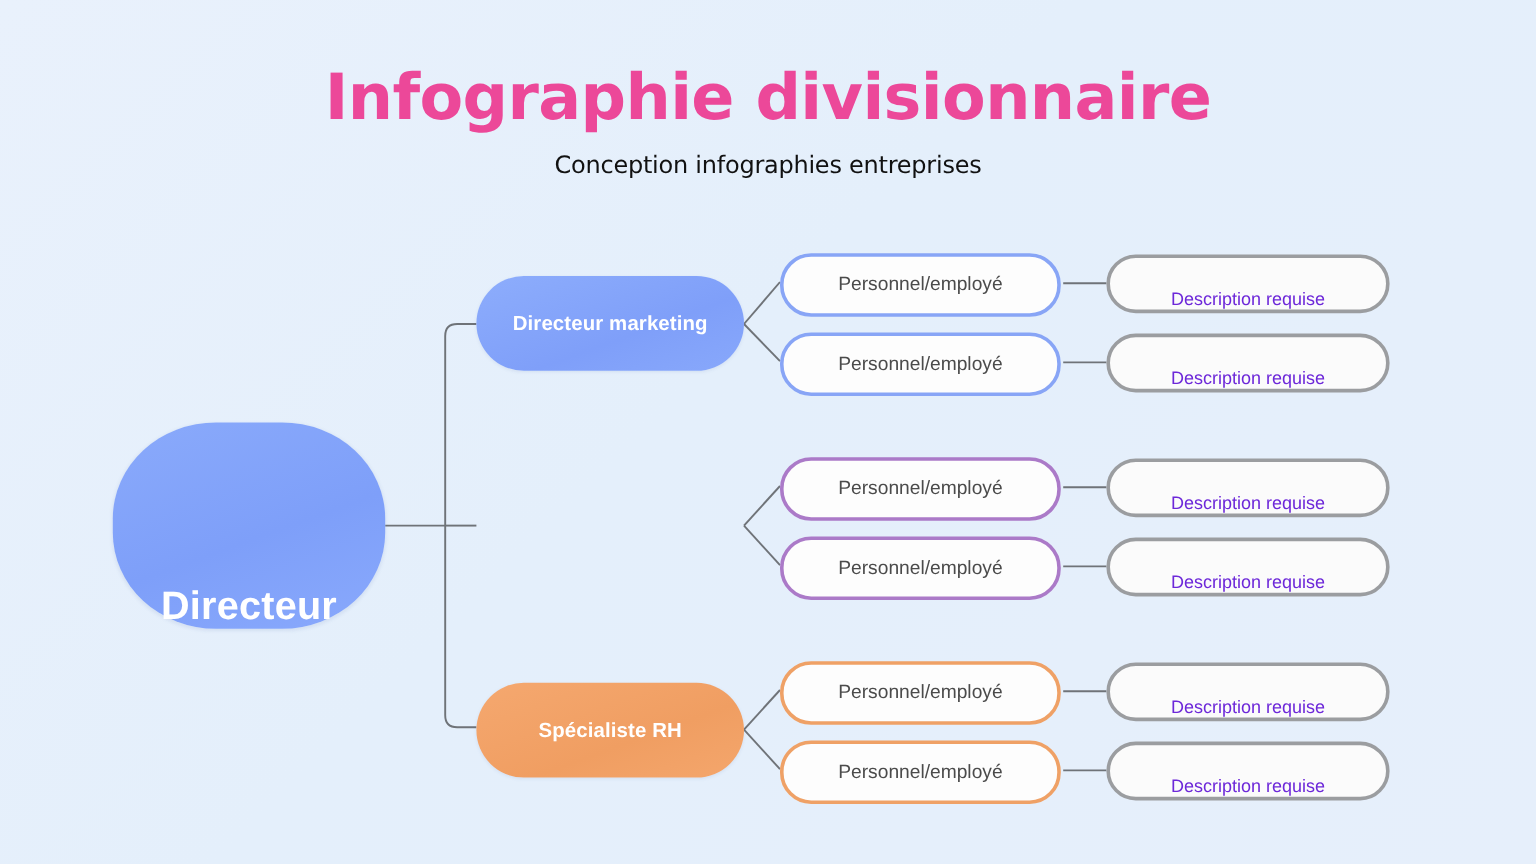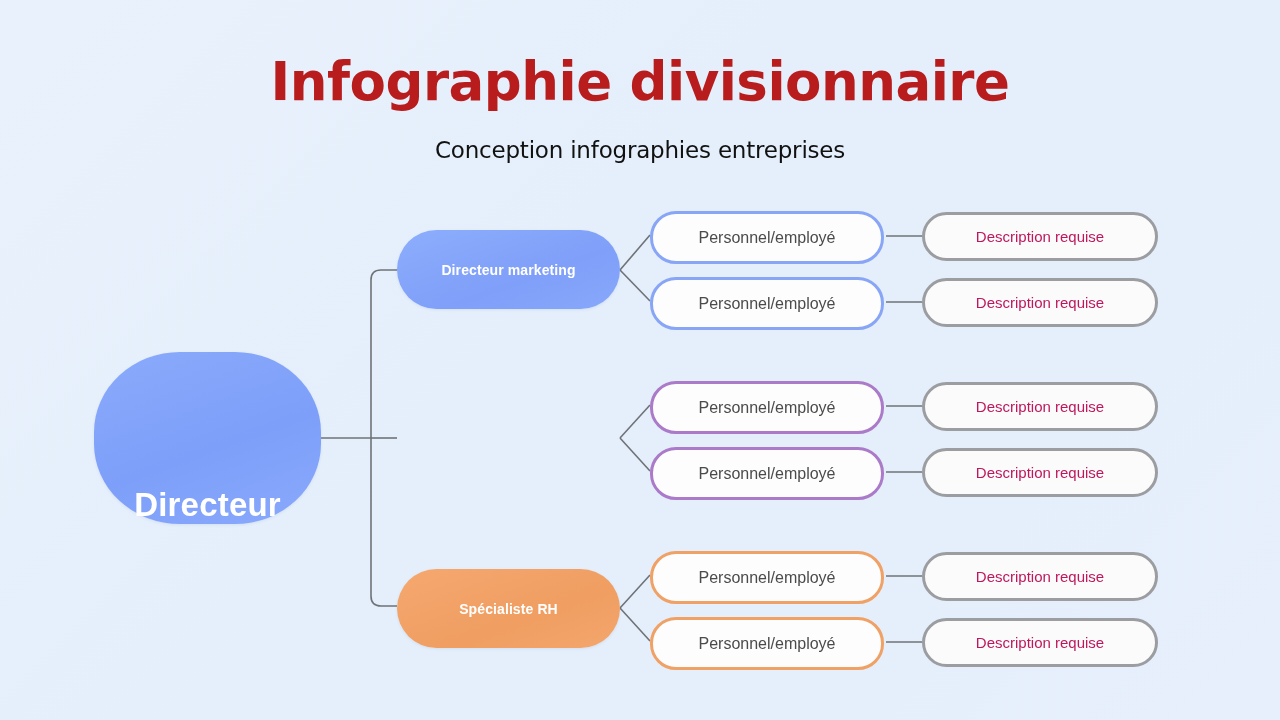--- a/index.html
+++ b/index.html
@@ -41,28 +41,28 @@
     width: 1280px;
     text-align: center;
     z-index: 3;
   }
 
   .title {
     font-family: "DejaVu Sans", sans-serif;
     font-size: 53px;
     font-weight: 700;
     letter-spacing: -0.5px;
-    color: #b91c1c;
+    color: #ec4899;
     line-height: 1.15;
   }
 
   .subtitle {
-    margin-top: 24px;
+    margin-top: 12px;
     font-family: "DejaVu Sans", sans-serif;
-    font-size: 23px;
+    font-size: 20px;
     font-weight: 500;
     color: #111111;
     letter-spacing: -0.2px;
   }
 
   
   .node {
     position: absolute;
     display: flex;
     align-items: center;
@@ -85,21 +85,21 @@
     box-shadow: 0 1px 3px rgba(60,90,160,0.10);
     align-items: flex-end;
   }
 
   .branch-node {
     left: 397px;
     width: 223px;
     height: 79px;
     border-radius: 40px;
     color: #ffffff;
-    font-size: 14px;
+    font-size: 17px;
     font-weight: 700;
     letter-spacing: 0.1px;
     box-shadow: 0 1px 3px rgba(60,90,160,0.10);
   }
 
   .branch-node.b0 { top: 230px; background: linear-gradient(160deg, #8DADFC 0%, #7F9FF9 60%, #88A8FB 100%); }
   .branch-node.b1 { top: 399px; background: linear-gradient(160deg, #B183CE 0%, #A875C5 60%, #B181CC 100%); }
   .branch-node.b2 { top: 569px; background: linear-gradient(160deg, #F5A86F 0%, #F09E62 60%, #F4A66C 100%); }
 
   .staff-node {
@@ -114,23 +114,24 @@
     font-weight: 400;
   }
 
   .desc-node {
     left: 922px;
     width: 236px;
     height: 49px;
     border-radius: 26px;
     background: #fbfbfb;
     border: 3px solid #9c9ea1;
-    color: #be185d;
+    color: #6d28d9;
     font-size: 15px;
     font-weight: 400;
+    align-items: flex-end;
   }
 
   .accent-blue   { border-color: #88a5f6 !important; }
   .accent-purple { border-color: #ab7ac8 !important; }
   .accent-orange { border-color: #efa166 !important; }
   .accent-grey   { border-color: #9b9da0 !important; }
 </style>
 </head>
 <body>
 

